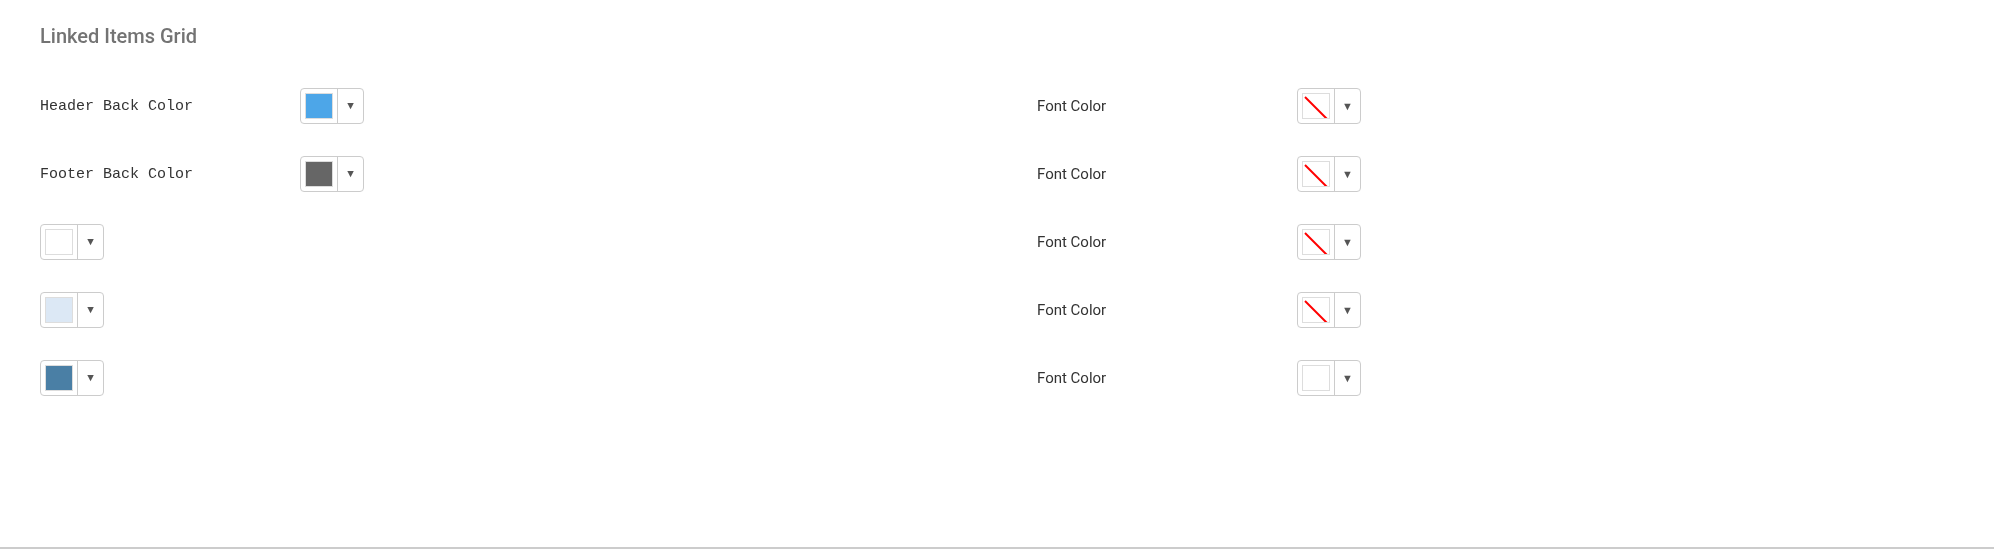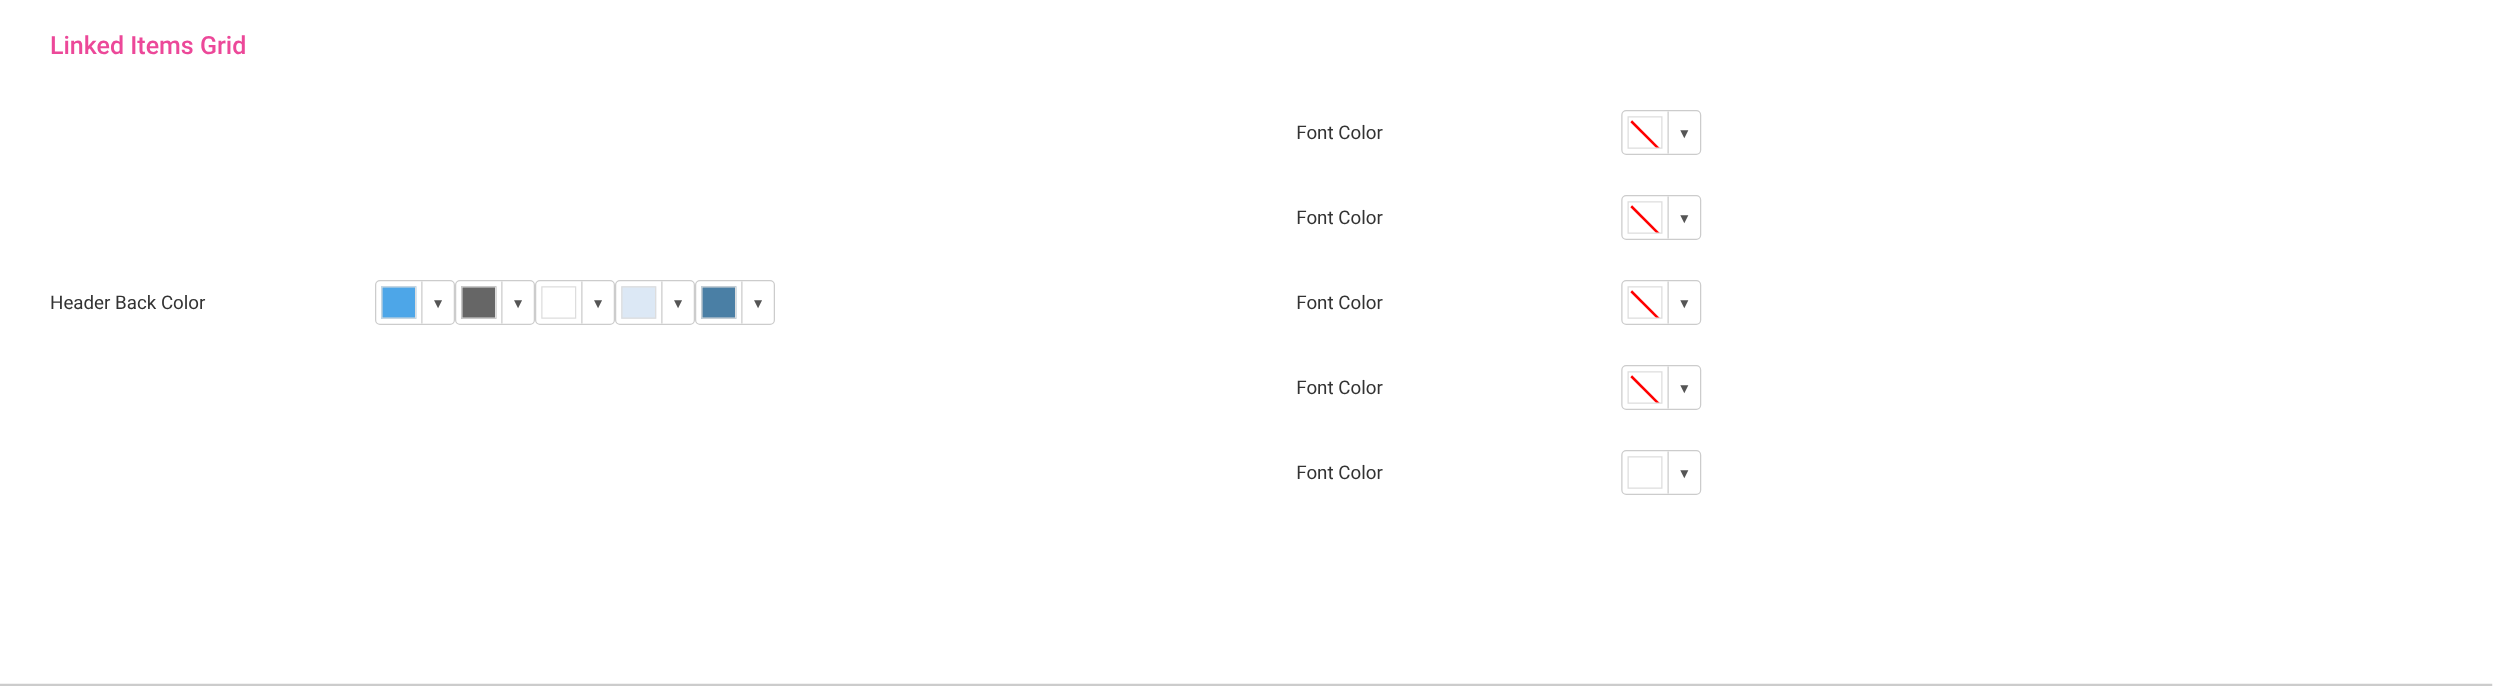--- a/index.html
+++ b/index.html
@@ -16,36 +16,38 @@
     }
 
     .container {
       padding: 24px 40px;
       max-width: 1994px;
       min-height: 549px;
       position: relative;
     }
 
     .section-title {
-      color: #ec4899;
+      color: #737373;
       font-size: 20px;
       font-weight: 500;
       margin-bottom: 24px;
     }
 
     .grid-settings {
       display: grid;
       grid-template-columns: 1fr 1fr;
       gap: 0;
       width: 100%;
     }
 
     .left-column {
       display: flex;
+      flex-direction: column;
       gap: 0;
+      font-family: Liberation Mono, monospace;
     }
 
     .right-column {
       display: flex;
       flex-direction: column;
       gap: 0;
       padding-left: 40px;
     }
 
     .row {
@@ -141,20 +143,21 @@
         <div class="row">
           <span class="row-label">Header Back Color</span>
           <div class="color-picker-btn">
             <div class="color-swatch">
               <div class="color-swatch-inner" style="background-color: rgb(77, 166, 232);"></div>
             </div>
             <div class="dropdown-arrow">▼</div>
           </div>
         </div>
         <div class="row">
+          <span class="row-label">Footer Back Color</span>
           <div class="color-picker-btn">
             <div class="color-swatch">
               <div class="color-swatch-inner" style="background-color: rgb(102, 102, 102);"></div>
             </div>
             <div class="dropdown-arrow">▼</div>
           </div>
         </div>
         <div class="row">
           <div class="color-picker-btn">
             <div class="color-swatch">

